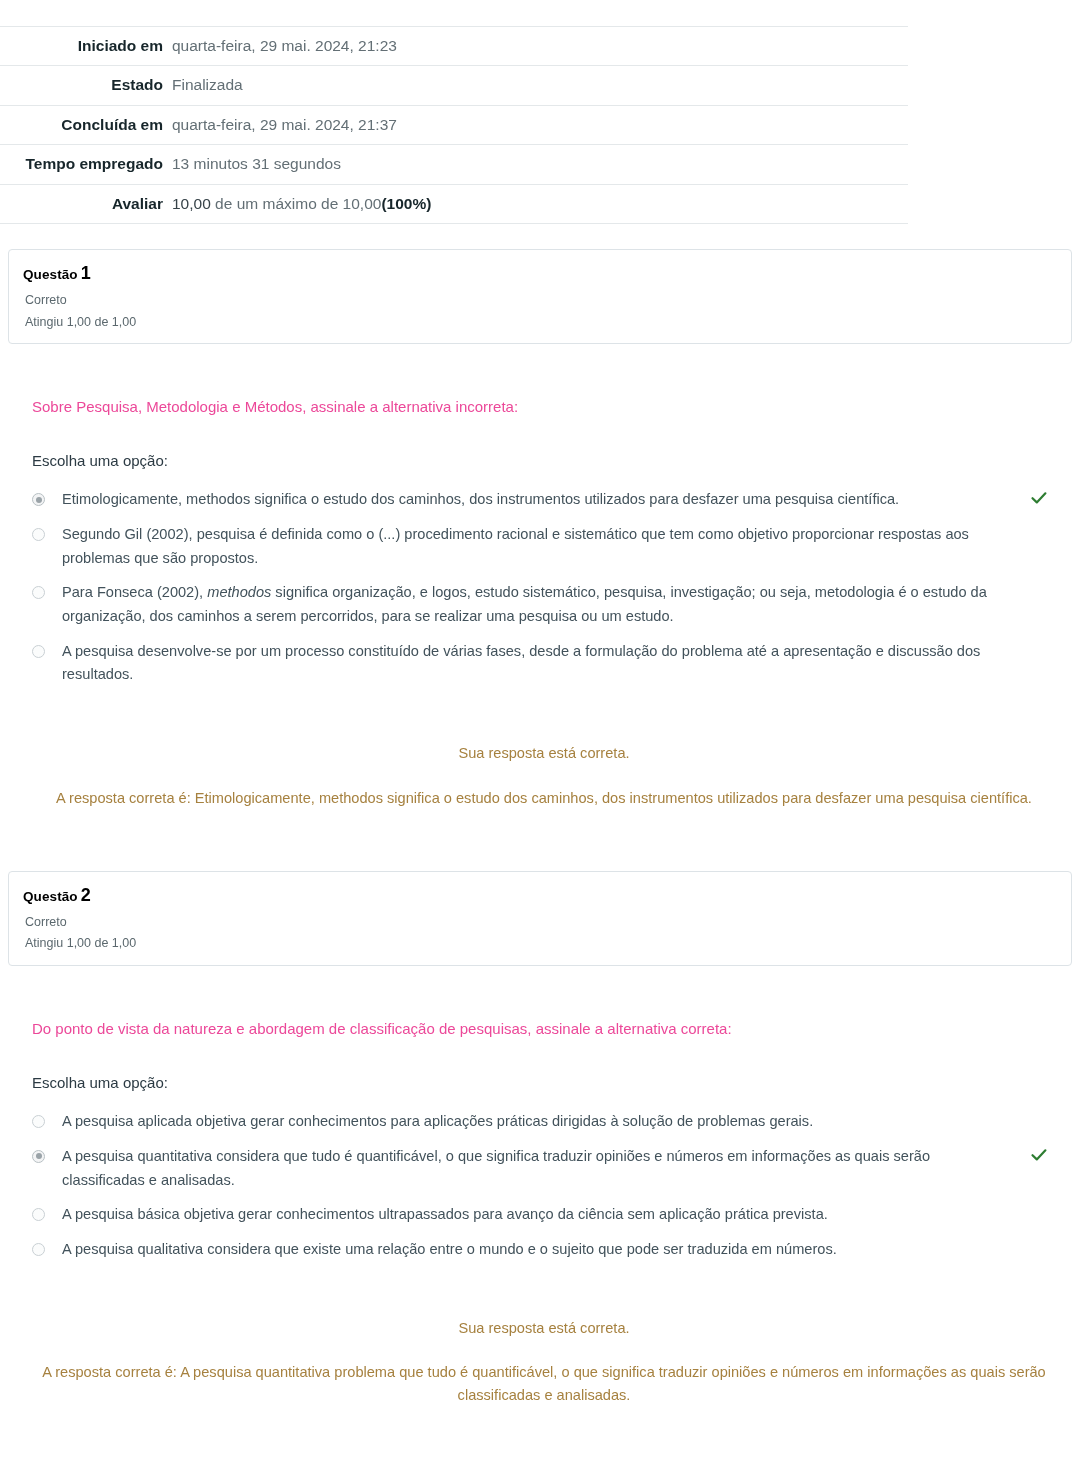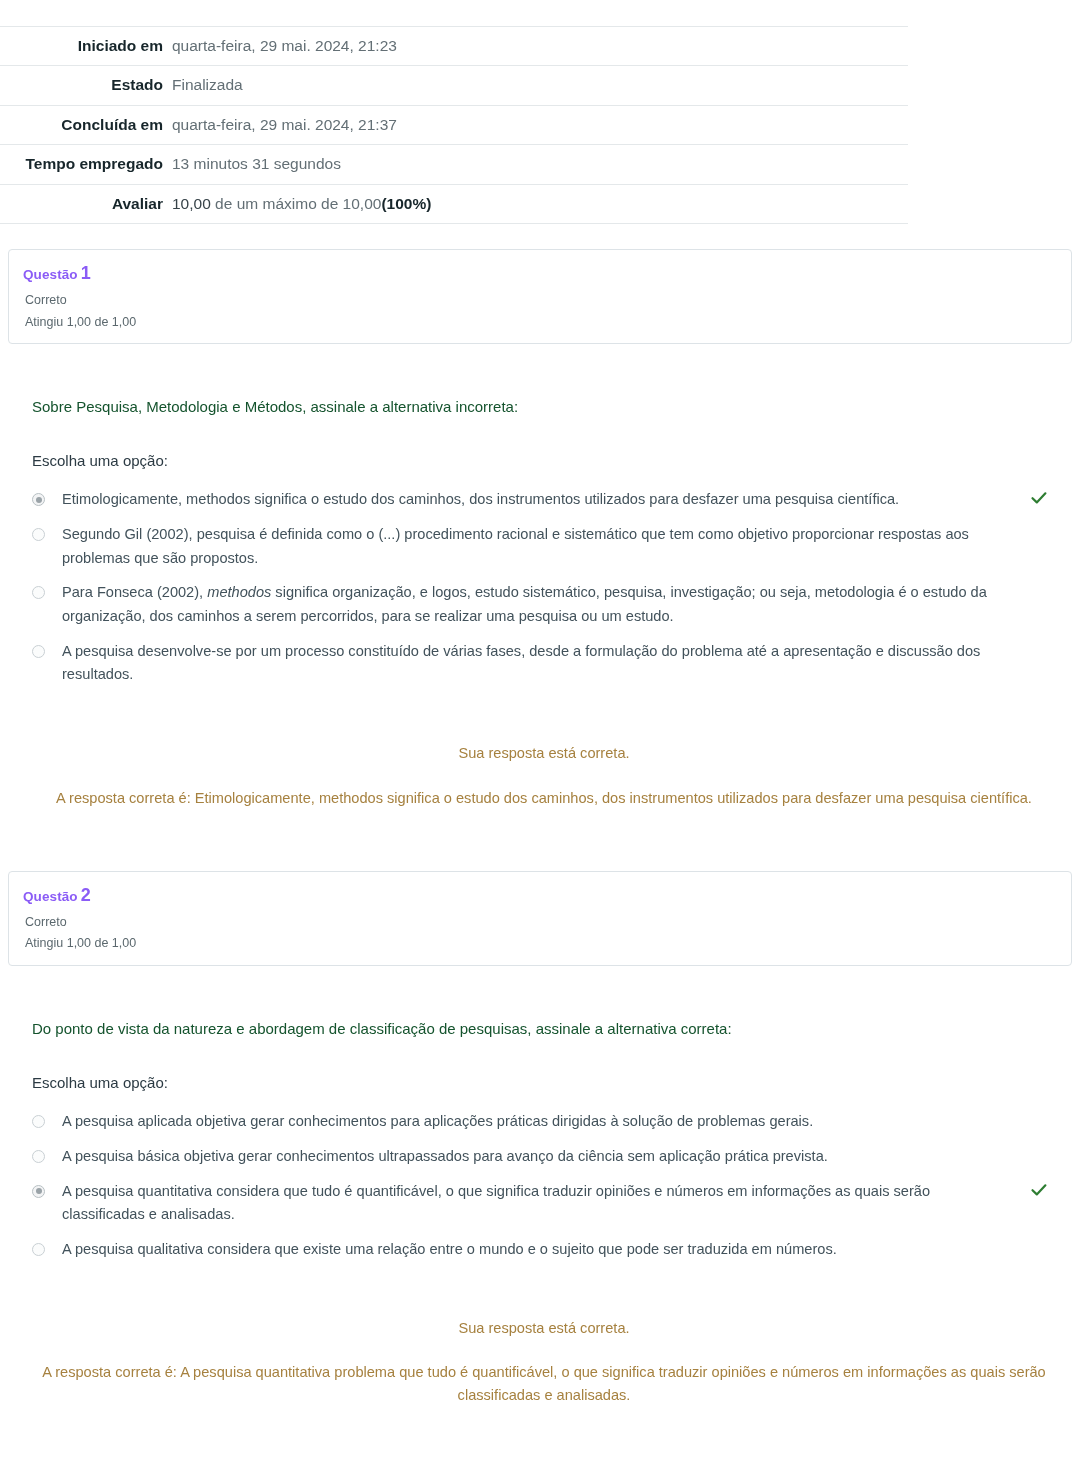--- a/index.html
+++ b/index.html
@@ -63,21 +63,21 @@
   .q-info {
     border: 1px solid #dde3e7;
     border-radius: 4px;
     background: #fff;
     margin: 0 8px;
     padding: 12px 14px 13px 14px;
   }
   .q-number {
     font-size: 13.5px;
     font-weight: 700;
-    color: #8b5cf6;
+    color: #000000;
     letter-spacing: .1px;
     line-height: 1.3;
     margin: 0 0 6px 0;
   }
   .q-number .num {
     font-size: 18px;
     font-weight: 700;
     margin-left: 3px;
   }
   .q-state,
@@ -87,21 +87,21 @@
     line-height: 1.35;
     margin: 0 0 5px 2px;
   }
   .q-mark { margin-bottom: 0; }
 
   .q-body {
     padding: 0 24px 0 32px;
   }
   .q-text {
     font-size: 15px;
-    color: #14532d;
+    color: #ec4899;
     line-height: 1.5;
     margin: 52px 0 0 0;
   }
   .q-prompt {
     font-size: 15px;
     color: #2b3a43;
     line-height: 1.5;
     margin: 31px 0 0 0;
   }
 
@@ -264,34 +264,34 @@
     <div class="q-body">
       <p class="q-text">Do ponto de vista da natureza e abordagem de classificação de pesquisas, assinale a alternativa correta:</p>
       <p class="q-prompt">Escolha uma opção:</p>
 
       <ul class="answers">
         <li class="answer">
           <span class="radio"></span>
           <span class="answer-text">A pesquisa aplicada objetiva gerar conhecimentos para aplicações práticas dirigidas à solução de problemas gerais.</span>
         </li>
         <li class="answer">
-          <span class="radio"></span>
-          <span class="answer-text">A pesquisa básica objetiva gerar conhecimentos ultrapassados para avanço da ciência sem aplicação prática prevista.</span>
-        </li>
-        <li class="answer">
           <span class="radio checked"></span>
           <span class="answer-text">A pesquisa quantitativa considera que tudo é quantificável, o que significa traduzir opiniões e números em informações as quais serão classificadas e analisadas.</span>
           <span class="tick">
             <svg width="18" height="18" viewBox="0 0 18 18" aria-hidden="true">
                 <path d="M2.5 9.2 L6.8 13.4 L15.4 4.3" fill="none" stroke="#2e7d32" stroke-width="2.2" stroke-linecap="round" stroke-linejoin="round"></path>
               </svg>
           </span>
         </li>
         <li class="answer">
           <span class="radio"></span>
+          <span class="answer-text">A pesquisa básica objetiva gerar conhecimentos ultrapassados para avanço da ciência sem aplicação prática prevista.</span>
+        </li>
+        <li class="answer">
+          <span class="radio"></span>
           <span class="answer-text">A pesquisa qualitativa considera que existe uma relação entre o mundo e o sujeito que pode ser traduzida em números.</span>
         </li>
       </ul>
     </div>
 
     <div class="gap-after-answers"></div>
 
     <div class="feedback">
       <p class="fb-line">Sua resposta está correta.</p>
       <p class="fb-line correct-answer">A resposta correta é: A pesquisa quantitativa problema que tudo é quantificável, o que significa traduzir opiniões e números em informações as quais serão classificadas e analisadas.</p>

